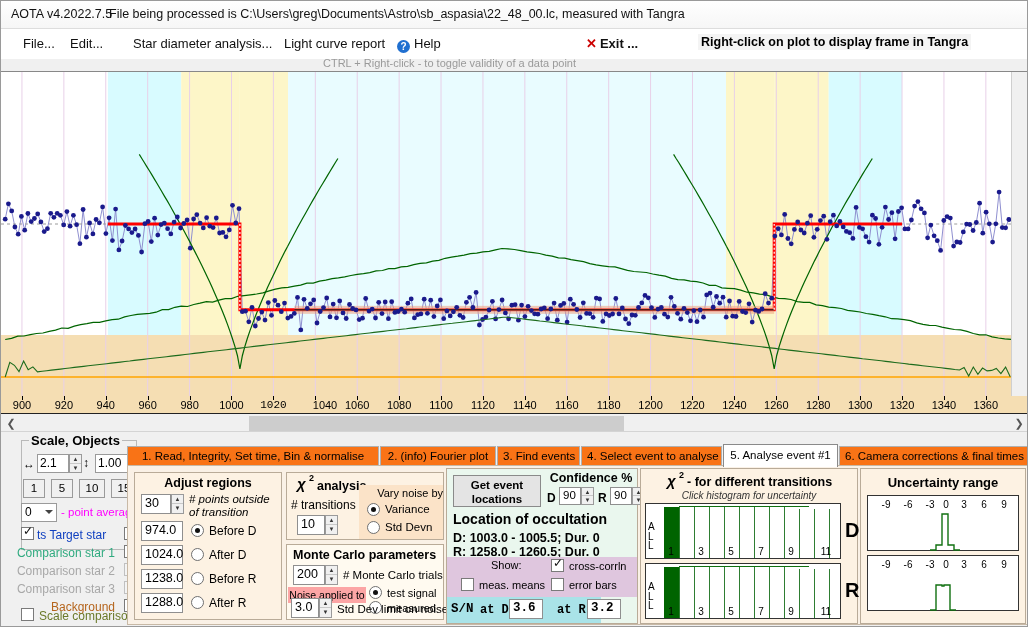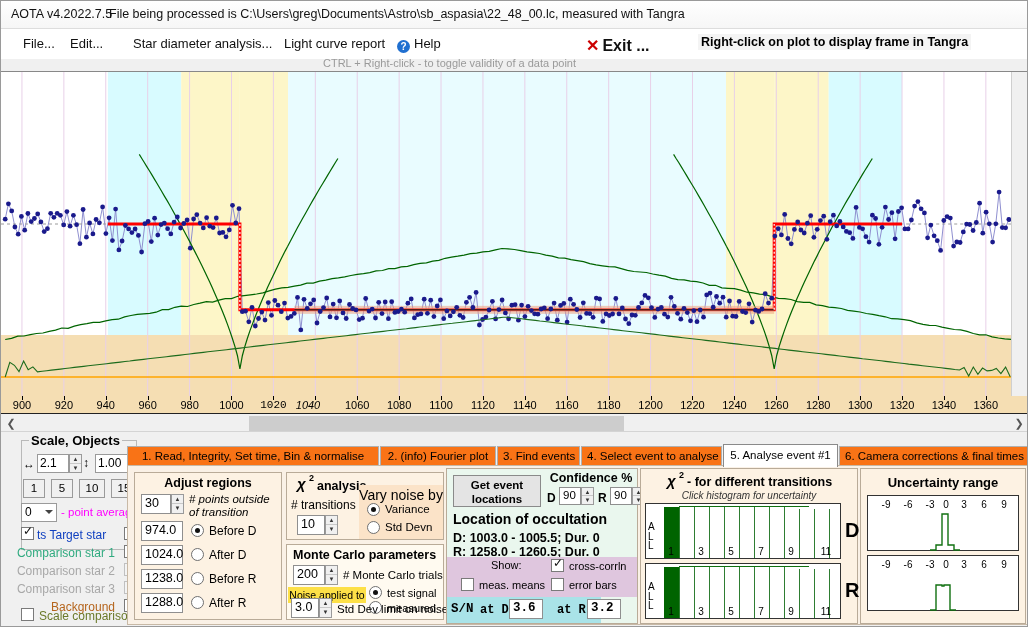--- a/index.html
+++ b/index.html
@@ -39,21 +39,21 @@
   .menu-item {
     position: absolute; top: 7px; font-size: 13px; color: #111;
     white-space: nowrap; cursor: default;
   }
   #m-file { left: 22px; }
   #m-edit { left: 69px; }
   #m-stardia { left: 132px; }
   #m-lcreport { left: 283px; }
   #m-help { left: 396px; }
   #m-hints { left: 464px; margin-top: 32px; }
-  #m-exit { left: 585px; font-weight: bold; font-size: 16px; }
+  #m-exit { left: 585px; font-weight: bold; font-size: 13px; }
   #m-exit .x { color: #cc0000; font-weight: bold; margin-right: 3px;}
   #hint-right {
     position: absolute; left: 697px; top: 5px; font-size: 12.5px;
     font-weight: bold; color: #000; background: #f4f4f4;
     padding: 1px 3px; white-space: nowrap;
   }
   .helpicon {
     display: inline-block; width: 13px; height: 13px; border-radius: 50%;
     background: #1f6fd0; color: #fff; font-size: 10px; font-weight: bold;
     text-align: center; line-height: 13px; margin-right: 4px;
@@ -683,21 +683,21 @@
       <div class="xtick" style="left: 104.772px;">940</div>
       <div class="xtickmark" style="left: 146.68px;"></div>
       <div class="xtick" style="left: 146.68px;">960</div>
       <div class="xtickmark" style="left: 188.589px;"></div>
       <div class="xtick" style="left: 188.589px;">980</div>
       <div class="xtickmark" style="left: 230.498px;"></div>
       <div class="xtick" style="left: 230.498px;">1000</div>
       <div class="xtickmark" style="left: 272.407px;"></div>
       <div class="xtick" style="left: 272.407px; font-family: Liberation Mono, monospace;">1020</div>
       <div class="xtickmark" style="left: 314.315px;"></div>
-      <div class="xtick" style="left: 307px; font-style: italic;">1040</div>
+      <div class="xtick" style="left: 324px;">1040</div>
       <div class="xtickmark" style="left: 356.224px;"></div>
       <div class="xtick" style="left: 356.224px;">1060</div>
       <div class="xtickmark" style="left: 398.133px;"></div>
       <div class="xtick" style="left: 398.133px;">1080</div>
       <div class="xtickmark" style="left: 440.041px;"></div>
       <div class="xtick" style="left: 440.041px;">1100</div>
       <div class="xtickmark" style="left: 481.95px;"></div>
       <div class="xtick" style="left: 481.95px;">1120</div>
       <div class="xtickmark" style="left: 523.859px;"></div>
       <div class="xtick" style="left: 523.859px;">1140</div>
@@ -844,22 +844,22 @@
                   font-weight:bold;">analysis</div>
 
       <div style="position:absolute; left:4px; top:25px; font-size:12px;"># transitions</div>
       <div class="tbox" style="left:10px; top:42px; width:28px; height:20px;">10</div>
       <div class="spinner" style="left:38px; top:42px; height:20px;">
         <i>▲</i>
           <i>▼</i>
         </div>
 
       <div id="g-vary">
-        <div style="position:absolute; width:100%; text-align:center; top:2px;
-                    font-size:14px;">Vary noise by</div>
+        <div style="position:absolute; width:100%; text-align:right; top:2px;
+                    font-size:11px;">Vary noise by</div>
         <div class="radio" style="left:8px; top:18px;">
             <span class="dot"></span>
           </div>
         <div class="rlabel" style="left:26px; top:18px; font-size:11.5px;">Variance</div>
         <div class="radio" style="left:8px; top:36px;"></div>
         <div class="rlabel" style="left:26px; top:36px; font-size:11.5px;">Std Devn</div>
       </div>
     </div>
 
     <div class="group" id="g-mc">
@@ -867,21 +867,21 @@
                   font-weight:bold;">Monte Carlo parameters</div>
       <div class="tbox" style="left:6px; top:20px; width:32px; height:20px;">200</div>
       <div class="spinner" style="left:38px; top:20px; height:20px;">
         <i>▲</i>
           <i>▼</i>
         </div>
       <div style="position:absolute; left:56px; top:24px; font-size:11.5px;
                   white-space:nowrap;"># Monte Carlo trials</div>
 
       <div style="position:absolute; left:1px; top:42px; width:78px; height:16px;
-                  background:#fde047; font-size:10.5px; text-align:center;
+                  background:#fca5a5; font-size:10.5px; text-align:center;
                   line-height:16px; color:#000;">Noise applied to</div>
 
       <div class="radio" style="left:82px; top:41px;">
           <span class="dot"></span>
         </div>
       <div class="rlabel" style="left:100px; top:42px; font-size:11px;">test signal</div>
       <div class="radio" style="left:82px; top:56px;"></div>
       <div class="rlabel" style="left:100px; top:57px; font-size:11px;">measured</div>
 
       <div class="tbox" style="left:4px; top:53px; width:28px; height:20px;">3.0</div>

